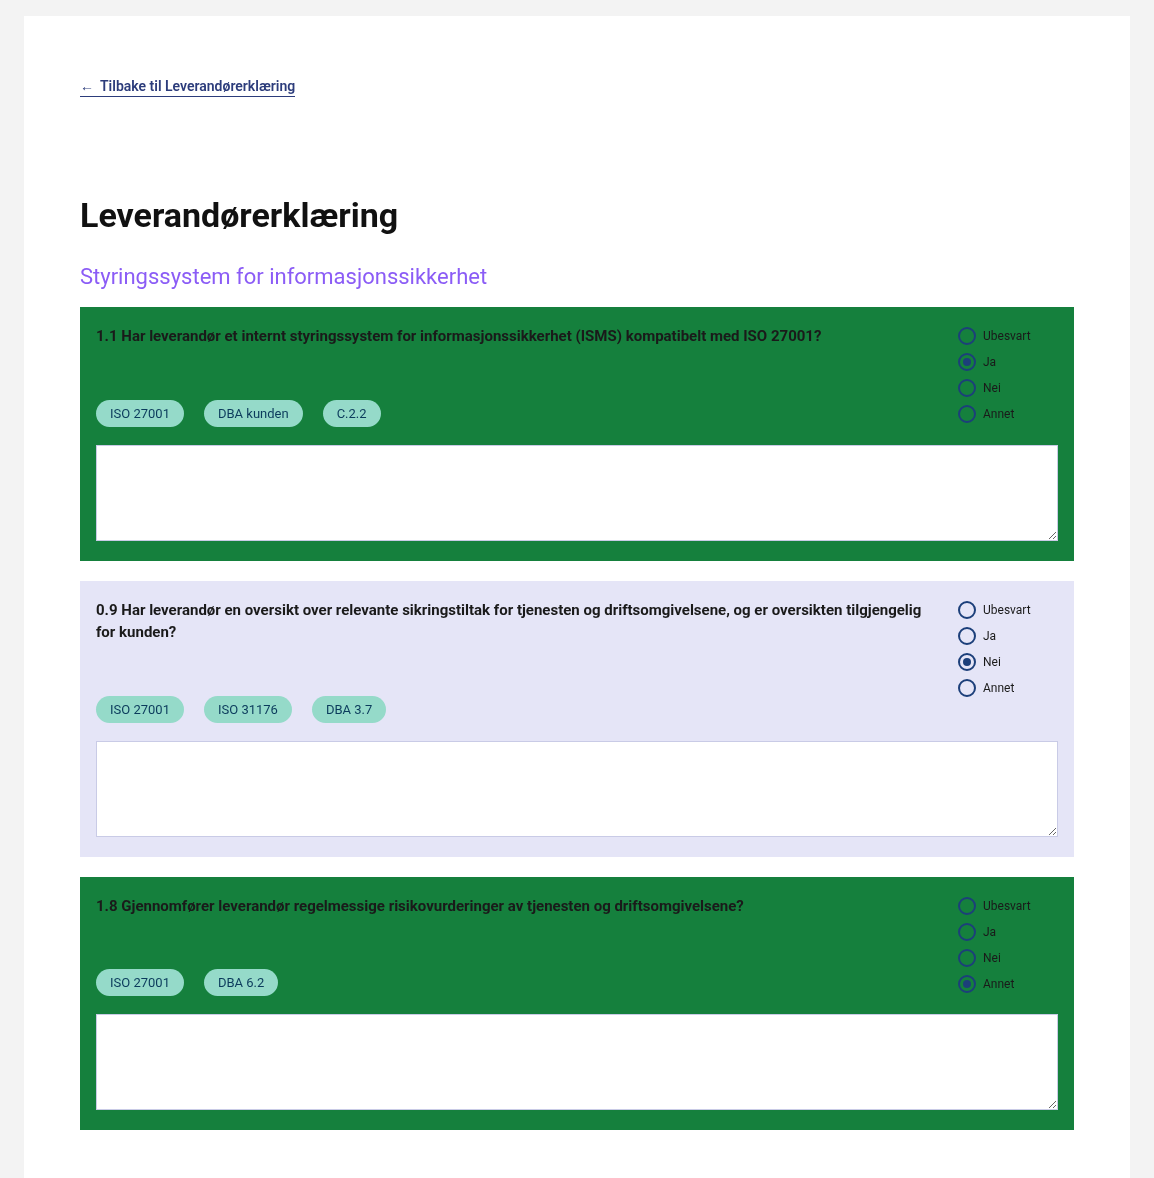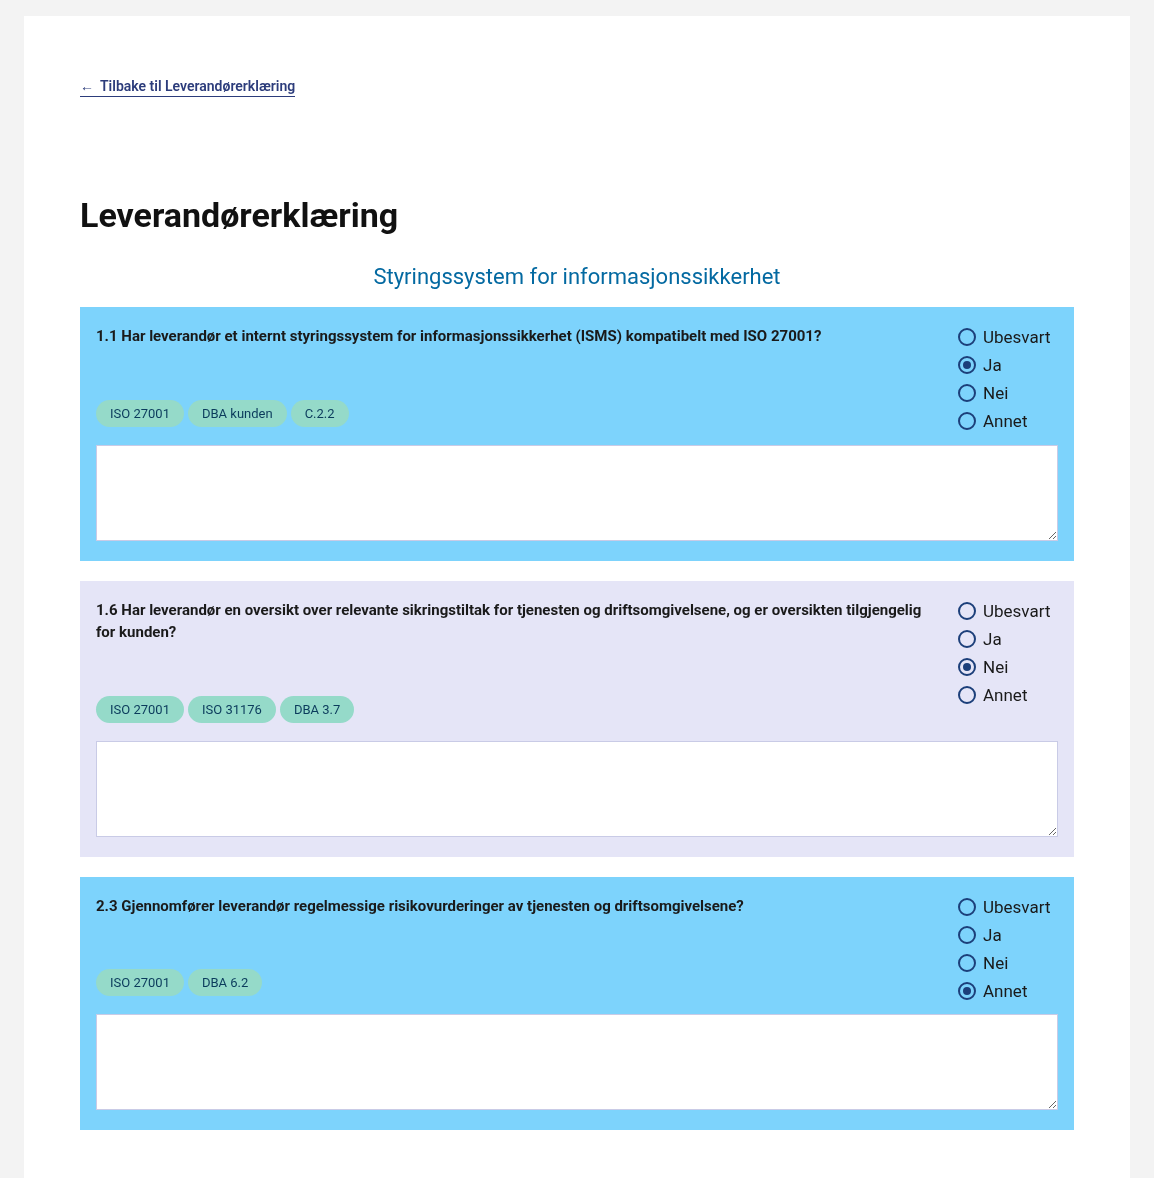--- a/index.html
+++ b/index.html
@@ -33,45 +33,44 @@
   h1 {
     font-size: 34px;
     font-weight: 700;
     margin: 48px 0 29px 0;
     color: #111;
   }
   h2 {
     font-size: 22px;
     font-weight: 400;
     margin: 0 0 18px 0;
-    color: #0369a1;
-    text-align: center;
+    color: #8b5cf6;
   }
   .question-card {
     padding: 18px 16px 16px 16px;
     margin-bottom: 20px;
   }
-  .q-bg-gray { background: #7dd3fc; }
+  .q-bg-gray { background: #15803d; }
   .q-bg-purple { background: #e5e5f7; }
   .q-top {
     display: flex;
     align-items: flex-start;
     gap: 24px;
   }
   .q-left { flex: 1; }
   .q-text {
     font-size: 15px;
     font-weight: 700;
     line-height: 1.5;
     margin: 0 0 52px 0;
     color: #1a1a1a;
   }
   .tags {
     display: flex;
-    gap: 4px;
+    gap: 20px;
     flex-wrap: wrap;
     margin-bottom: 18px;
   }
   .tag {
     background: #95dac9;
     color: #0b3b5c;
     font-size: 13px;
     padding: 6px 14px;
     border-radius: 14px;
   }
@@ -79,21 +78,21 @@
     display: flex;
     flex-direction: column;
     gap: 4px;
     min-width: 100px;
   }
   .option {
     display: flex;
     align-items: center;
     gap: 7px;
     cursor: pointer;
-    font-size: 17px;
+    font-size: 12px;
     color: #1a1a1a;
     padding: 2px 0;
   }
   .radio {
     width: 18px;
     height: 18px;
     border: 2.5px solid #1c3f7a;
     border-radius: 50%;
     display: flex;
     align-items: center;
@@ -155,21 +154,21 @@
               <span>Nei</span>
             </div>
             <div class="option">
               <span class="radio"></span>
               <span>Annet</span>
             </div>
           </div>
         </div><textarea class="note" style=""></textarea></div>
       <div class="question-card q-bg-purple"><div class="q-top">
           <div class="q-left">
-            <p class="q-text">1.6 Har leverandør en oversikt over relevante sikringstiltak for tjenesten og driftsomgivelsene, og er oversikten tilgjengelig for kunden?</p>
+            <p class="q-text">0.9 Har leverandør en oversikt over relevante sikringstiltak for tjenesten og driftsomgivelsene, og er oversikten tilgjengelig for kunden?</p>
             <div class="tags">
               <span class="tag">ISO 27001</span>
               <span class="tag">ISO 31176</span>
               <span class="tag">DBA 3.7</span>
             </div>
           </div>
           <div class="options">
             <div class="option">
               <span class="radio"></span>
               <span>Ubesvart</span>
@@ -183,21 +182,21 @@
               <span>Nei</span>
             </div>
             <div class="option">
               <span class="radio"></span>
               <span>Annet</span>
             </div>
           </div>
         </div><textarea class="note" style=""></textarea></div>
       <div class="question-card q-bg-gray"><div class="q-top">
           <div class="q-left">
-            <p class="q-text">2.3 Gjennomfører leverandør regelmessige risikovurderinger av tjenesten og driftsomgivelsene?</p>
+            <p class="q-text">1.8 Gjennomfører leverandør regelmessige risikovurderinger av tjenesten og driftsomgivelsene?</p>
             <div class="tags">
               <span class="tag">ISO 27001</span>
               <span class="tag">DBA 6.2</span>
             </div>
           </div>
           <div class="options">
             <div class="option">
               <span class="radio"></span>
               <span>Ubesvart</span>
             </div>

